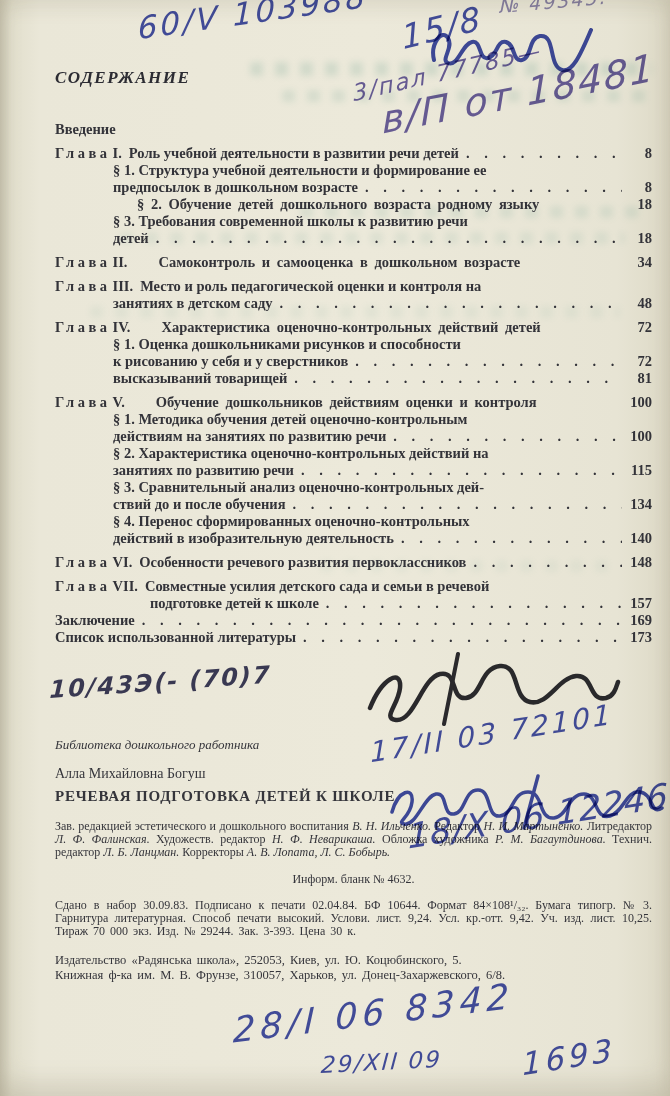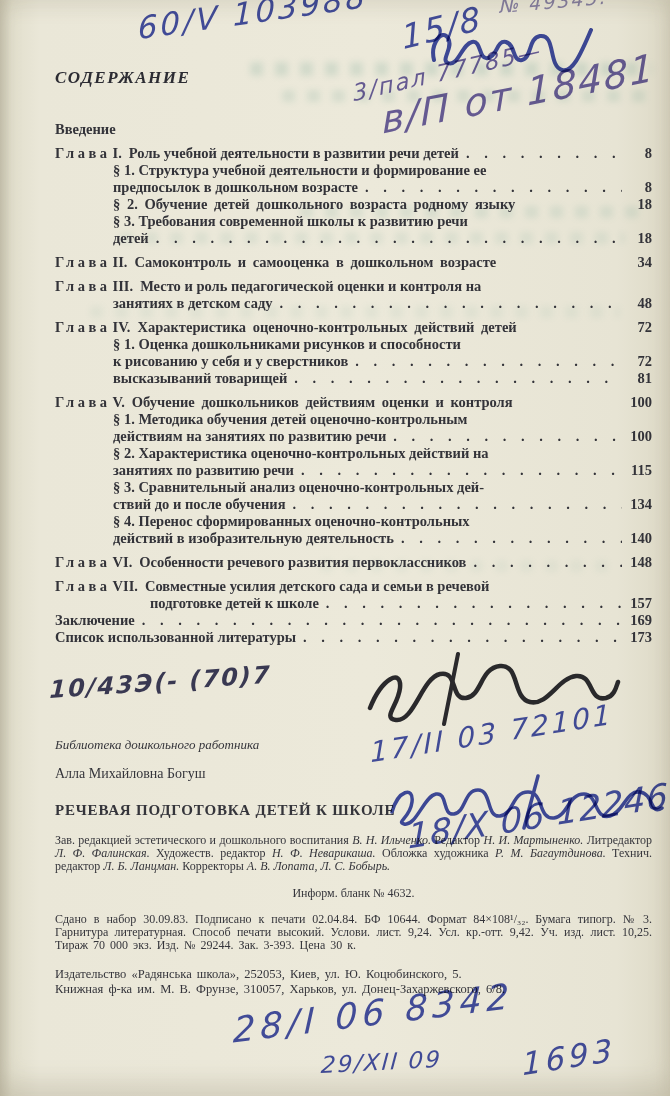--- a/index.html
+++ b/index.html
@@ -27,29 +27,29 @@
   .heading{position:absolute;left:55px;top:68px;font-size:17px;font-weight:bold;font-style:italic;
     letter-spacing:1.5px;color:#2c2c33;}
   .toc{position:absolute;left:55px;right:18px;top:121px;font-size:14.5px;font-weight:bold;color:#333339;}
   .toc-line{display:flex;align-items:baseline;line-height:17px;}
   .toc-line.gap{margin-top:7px;}
   .ind1{padding-left:58px;}
   .ind2{padding-left:95px;}
   .gw{letter-spacing:3.5px;white-space:nowrap;}
   .gn{margin:0 7px 0 2px;white-space:nowrap;}
   .t{white-space:nowrap;}
-  .sp .t{word-spacing:3px;}
+  .sp .t{word-spacing:3px;margin-left:24px;}
   .dots{flex:1 1 auto;min-width:0;overflow:hidden;white-space:nowrap;letter-spacing:5.5px;
     padding:0 2px 0 7px;}
   .pg{flex:0 0 auto;min-width:30px;text-align:right;}
 
   .backmatter{position:absolute;left:55px;right:18px;top:737px;color:#35353b;}
   .series{font-size:13px;font-style:italic;}
   .author{font-size:14px;margin-top:13px;}
-  .booktitle{font-size:15px;font-weight:bold;letter-spacing:.8px;margin-top:20px;}
+  .booktitle{font-size:15px;font-weight:bold;letter-spacing:.8px;margin-top:6px;}
   .imprint{font-size:12px;line-height:13.2px;text-align:justify;margin-top:15px;}
   .imprint .it{font-style:italic;}
   .inform{font-size:12px;text-align:center;margin-top:5px;}
   .colophon{font-size:12px;line-height:13.4px;text-align:justify;margin-top:12px;word-spacing:2px;}
   .publine{font-size:12.5px;margin-top:14px;word-spacing:2px;}
   .prnline{font-size:12.5px;word-spacing:2px;}
 
   
   .hw{position:absolute;font-family:"DejaVu Sans",sans-serif;font-style:italic;white-space:nowrap;
     mix-blend-mode:multiply;opacity:.88;transform-origin:left top;color:#2c3aa6;}

